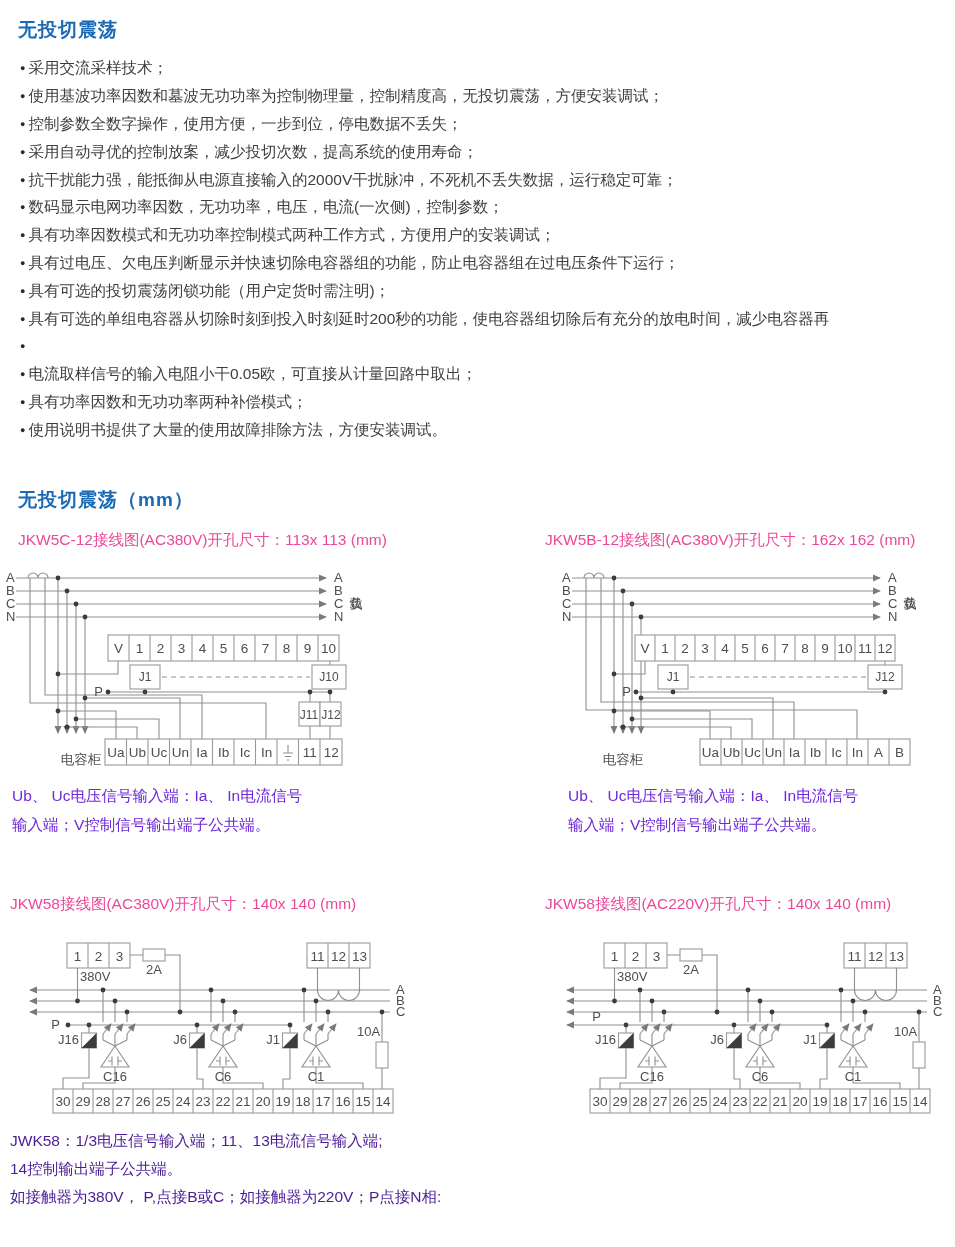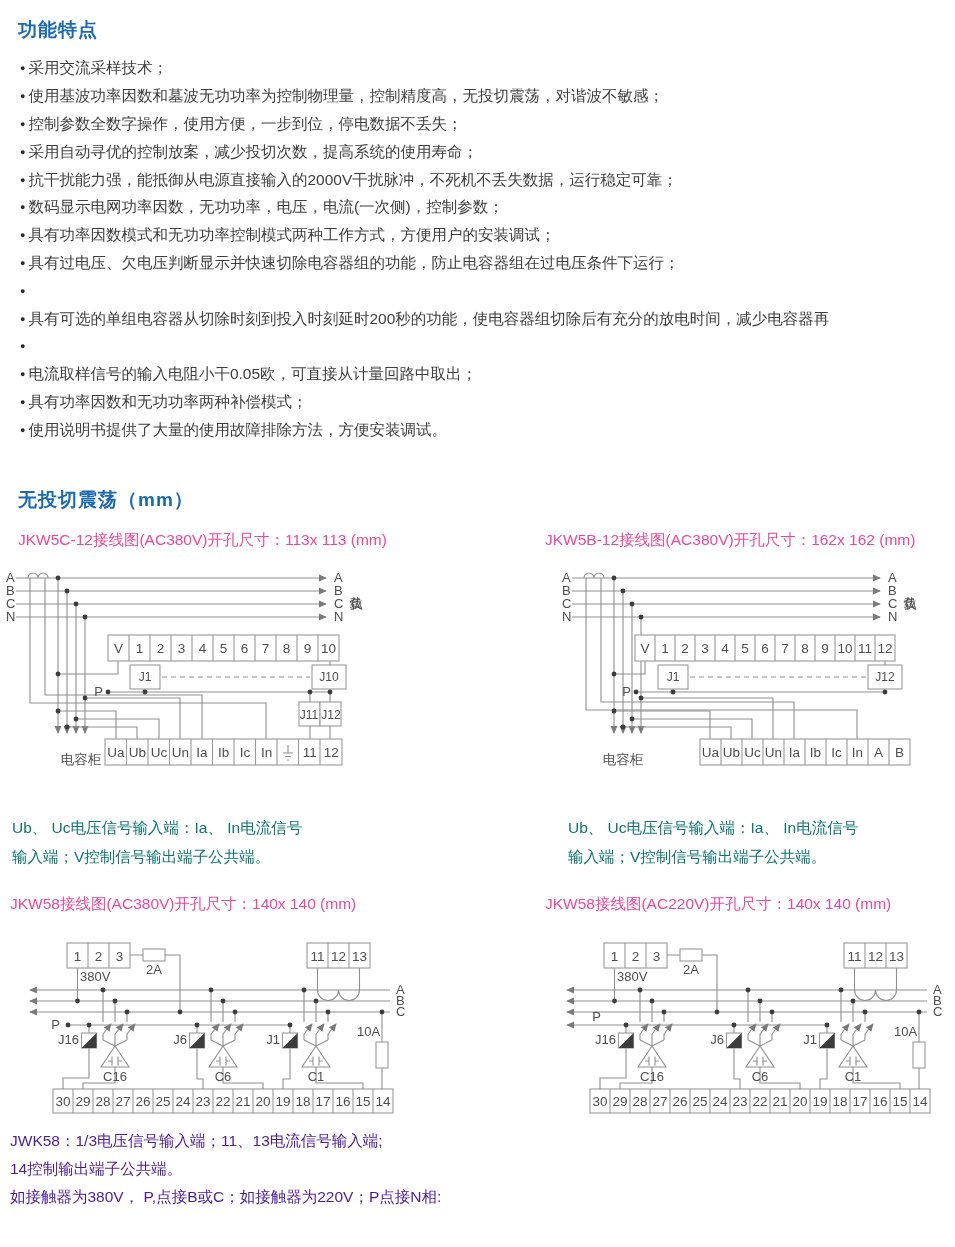--- a/index.html
+++ b/index.html
@@ -3,47 +3,47 @@
 <meta charset="utf-8">
 <style>
   html,body{margin:0;padding:0;background:#fff;}
   body{font-family:"Liberation Sans",sans-serif;}
   .page{position:relative;width:955px;height:1247px;background:#fff;overflow:hidden;}
   .abs{position:absolute;}
   .sec-title{font-size:19px;font-weight:bold;color:#1a69b4;letter-spacing:1px;}
   .feat{display:flex;align-items:center;height:27.8px;font-size:15.5px;color:#3e3e3e;white-space:nowrap;}
   .blt{font-size:9px;color:#2a2a2a;margin-right:3px;line-height:1;}
   .cap{font-size:15.5px;color:#ec4899;white-space:nowrap;}
-  .note{font-size:15.5px;color:#0f766e;line-height:29px;white-space:nowrap;margin-top:32px;}
+  .note{font-size:15.5px;color:#6d28d9;line-height:29px;white-space:nowrap;}
   .note3{font-size:15.5px;color:#4c1d95;line-height:28px;white-space:nowrap;}
   svg text{fill:#4e4e4e;font-size:13px;font-family:"Liberation Sans",sans-serif;}
   svg .small{font-size:12px;}
   g[data-cells] text{font-size:13.5px;fill:#4e4e4e;}
   .w path{stroke:#8f8f8f;fill:none;stroke-width:1.1;}
   .w path.dash{stroke-dasharray:5,4;}
   .bx rect{stroke:#9a9a9a;fill:#fff;stroke-width:1.1;}
   .bx path{stroke:#9a9a9a;fill:none;stroke-width:1.1;}
   .dot{fill:#3c3c3c;}
   .relay-tri{fill:#3c3c3c;stroke:none;}
 </style>
 </head>
 <body>
 
 <div class="page">
 
-  <div class="abs sec-title" style="left:18px;top:17px;">功能特点</div>
+  <div class="abs sec-title" style="left:18px;top:17px;">无投切震荡</div>
 
   <div class="abs" style="left:20px;top:55px;">
     <div class="feat">
         <span class="blt">●</span>
         <span>采用交流采样技术；</span>
       </div>
     <div class="feat">
         <span class="blt">●</span>
-        <span>使用基波功率因数和墓波无功功率为控制物理量，控制精度高，无投切震荡，对谐波不敏感；</span>
+        <span>使用基波功率因数和墓波无功功率为控制物理量，控制精度高，无投切震荡，方便安装调试；</span>
       </div>
     <div class="feat">
         <span class="blt">●</span>
         <span>控制参数全数字操作，使用方便，一步到位，停电数据不丢失；</span>
       </div>
     <div class="feat">
         <span class="blt">●</span>
         <span>采用自动寻优的控制放案，减少投切次数，提高系统的使用寿命；</span>
       </div>
     <div class="feat">
@@ -57,20 +57,21 @@
     <div class="feat">
         <span class="blt">●</span>
         <span>具有功率因数模式和无功功率控制模式两种工作方式，方便用户的安装调试；</span>
       </div>
     <div class="feat">
         <span class="blt">●</span>
         <span>具有过电压、欠电压判断显示并快速切除电容器组的功能，防止电容器组在过电压条件下运行；</span>
       </div>
     <div class="feat">
         <span class="blt">●</span>
+        <span>具有可选的投切震荡闭锁功能（用户定货时需注明)；</span>
       </div>
     <div class="feat">
         <span class="blt">●</span>
         <span>具有可选的单组电容器从切除时刻到投入时刻延时200秒的功能，使电容器组切除后有充分的放电时间，减少电容器再</span>
       </div>
     <div class="feat">
         <span class="blt">●</span>
       </div>
     <div class="feat">
         <span class="blt">●</span>

